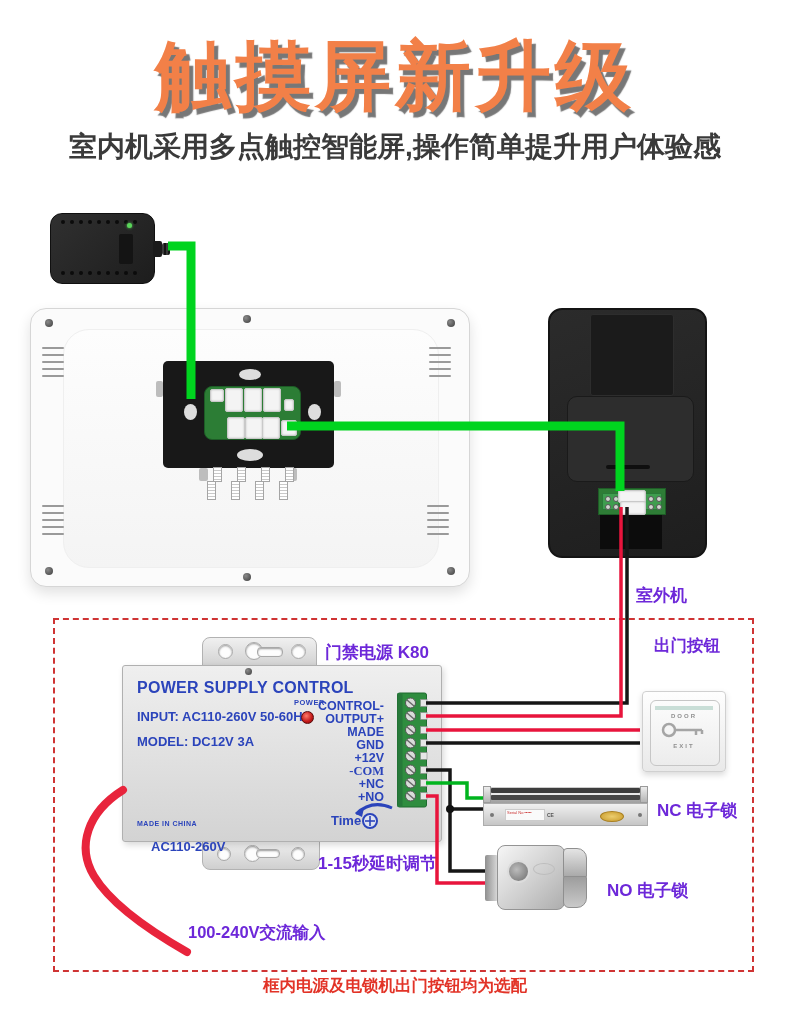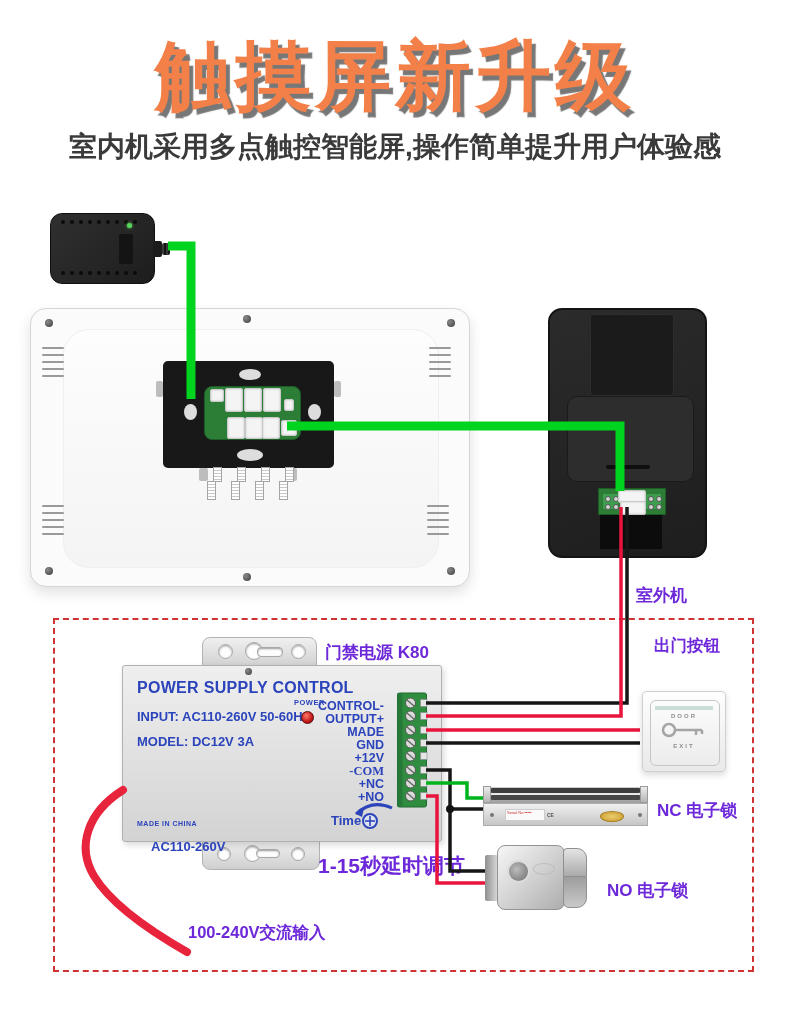--- a/index.html
+++ b/index.html
@@ -265,21 +265,21 @@
   <div class="term-label" style="top:712px;">OUTPUT+</div>
   <div class="term-label" style="top:725px;">MADE</div>
   <div class="term-label" style="top:738px;">GND</div>
   <div class="term-label" style="top:751px;">+12V</div>
   <div class="term-label" style="top:764px;font-family:Liberation Serif, serif;">-COM</div>
   <div class="term-label" style="top:777px;">+NC</div>
   <div class="term-label" style="top:790px;">+NO</div>
   <div class="abs blue" style="left:331px;top:813px;font-size:13px;font-weight:700;">Time</div>
 
   <div class="abs callout" style="left:325px;top:641px;">门禁电源 K80</div>
-  <div class="abs callout" style="left:318px;top:852px;font-size:21px;">1-15秒延时调节</div>
+  <div class="abs callout" style="left:318px;top:852px;font-size:17px;">1-15秒延时调节</div>
   <div class="abs callout" style="left:188px;top:922px;font-size:16.5px;">100-240V交流输入</div>
   <div class="abs callout" style="left:654px;top:635px;font-size:16.5px;">出门按钮</div>
   <div class="abs callout" style="left:657px;top:799px;">NC 电子锁</div>
   <div class="abs callout" style="left:607px;top:879px;">NO 电子锁</div>
 
   <div class="abs exitbtn z7">
     <div class="abs exit-inner"></div>
     <div class="abs exit-strip"></div>
     <div class="abs exit-word" style="top:21px;">DOOR</div>
     <svg class="abs" style="left:16px;top:29px;" width="52" height="18" viewBox="0 0 52 18">
@@ -308,20 +308,21 @@
 
   <div class="abs z7" style="left:485px;top:843px;width:115px;height:67px;">
     <div class="abs no-stub"></div>
     <div class="abs no-body"></div>
     <div class="abs no-hole"></div>
     <div class="abs no-logo"></div>
     <div class="abs no-latch-top"></div>
     <div class="abs no-latch-bot"></div>
   </div>
 
+  <div class="abs footnote">框内电源及电锁机出门按钮均为选配</div>
 
   <svg class="overlay" width="790" height="1013" viewBox="0 0 790 1013">
 
     <g>
       <rect x="397.5" y="693" width="29" height="114" rx="2" fill="#2f8d3f" stroke="#1f6b2f"></rect>
       <rect x="397.5" y="693" width="5" height="114" fill="#27793a"></rect>
       <g stroke="#555" fill="#d9ddd9">
         <circle cx="410.5" cy="703" r="5"></circle>
           <circle cx="410.5" cy="716" r="5"></circle>
         <circle cx="410.5" cy="730" r="5"></circle>

